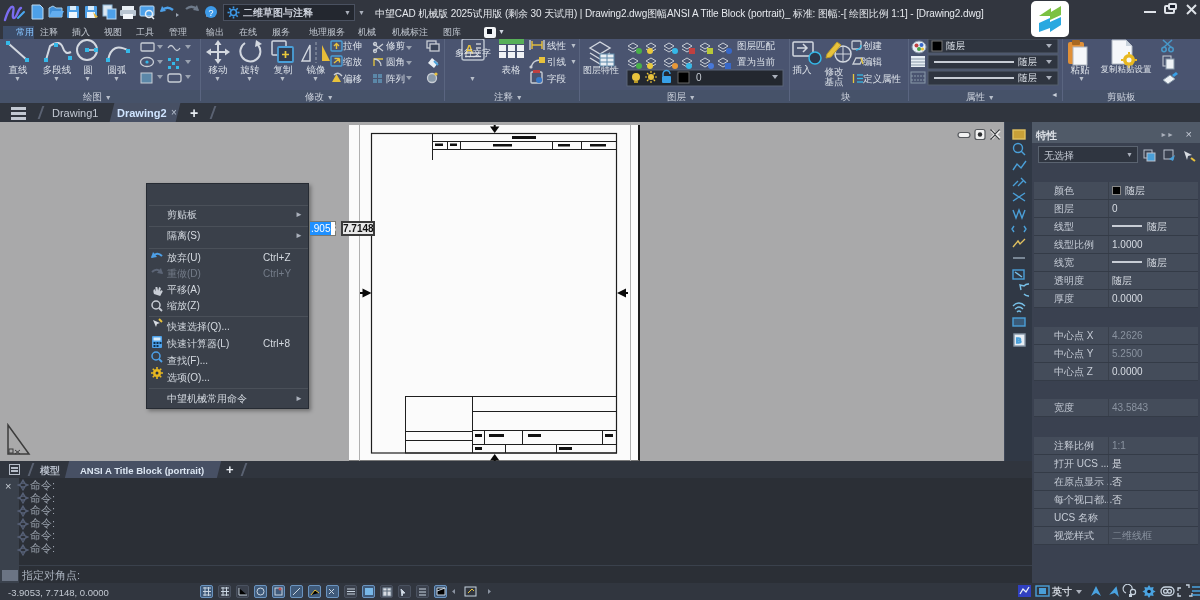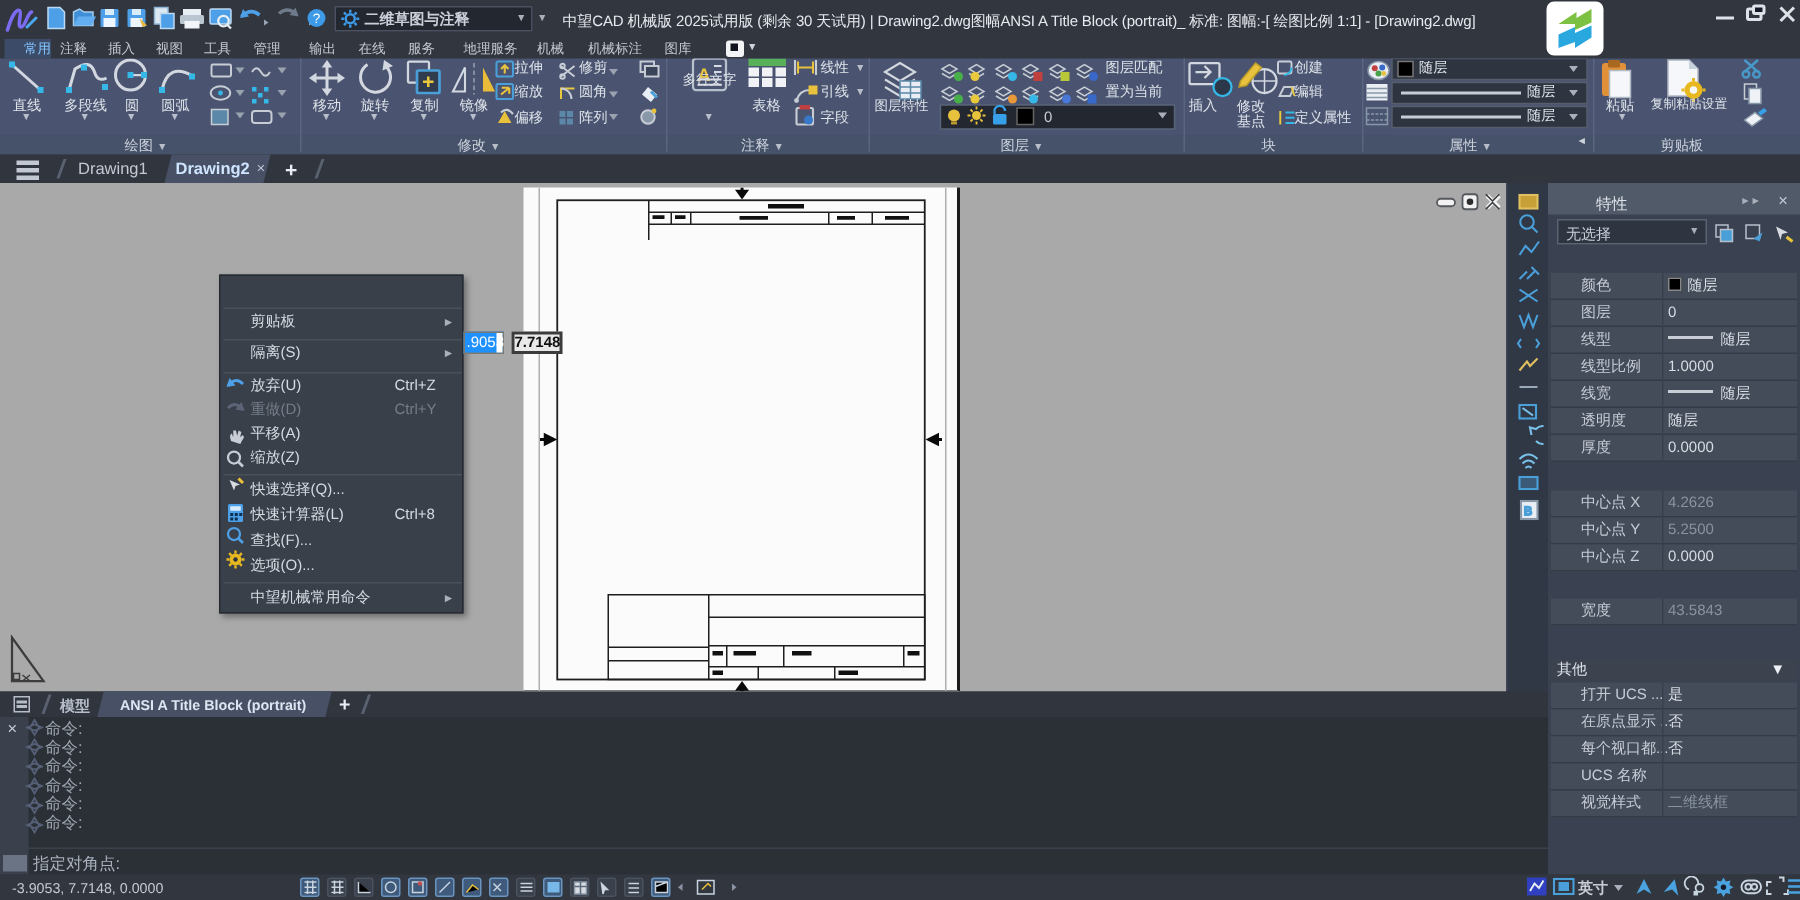--- a/index.html
+++ b/index.html
@@ -694,21 +694,21 @@
    <path d="M14 166 a6 6 0 1 0 0 -8 l-4 -1 l1 5" stroke="#78c0e8"></path>
    <path d="M3 178 q6 -6 12 0 m-10 3 q4 -4 8 0 m-6 3 q2 -2 4 0" stroke="#78c0e8"></path>
    <rect x="3" y="190" width="12" height="8" fill="#3a5a78"></rect>
    <rect x="4" y="206" width="11" height="12" fill="#e8eef4" stroke="#8898a8"></rect>
           <text x="6" y="215" font-size="8" fill="#203850" font-family="Liberation Sans">B</text>
   </g>
  </svg>
 </div>
 <div class="abs" id="props">
  <div class="abs" style="left:0;top:0;width:168px;height:21px;background:#505a68"></div>
- <div class="abs" style="left:32px;top:7px;font-size:10.5px;color:#dfe3e9;font-weight:normal">特性</div>
+ <div class="abs" style="left:4px;top:7px;font-size:10.5px;color:#dfe3e9;font-weight:bold">特性</div>
  <div class="abs" style="right:26px;top:9px;font-size:7px;color:#aab0bb">►►</div>
  <div class="abs" style="right:8px;top:6px;font-size:11px;color:#c6ccd7">×</div>
 
  <div class="abs" style="left:6px;top:24px;width:100px;height:17px;background:#2f3540;border:1px solid #5a6370">
    <div class="abs" style="left:5px;top:2px;font-size:10px;color:#c8cdd7">无选择</div>
    <div class="abs" style="right:4px;top:4px;font-size:7px;color:#aab0bb">▼</div>
  </div>
  <svg class="abs" style="left:110px;top:24px" width="56" height="17" viewBox="0 0 56 17">
   <rect x="2" y="4" width="8" height="8" fill="none" stroke="#b8c0cc"></rect>
         <rect x="5" y="7" width="8" height="8" fill="#4a9fd8" stroke="#b8c0cc"></rect>
@@ -757,20 +757,24 @@
       </div>
  <div class="prow" style="top:241px">
         <span class="pl">中心点 Z</span>
         <span class="pv">0.0000</span>
       </div>
  <div class="prow" style="top:277px">
         <span class="pl">宽度</span>
         <span class="pv gray">43.5843</span>
       </div>
  <div class="sec" style="top:302px">其他<span class="sarr">▼</span></div>
+ <div class="prow" style="top:315px">
+        <span class="pl">注释比例</span>
+        <span class="pv gray">1:1</span>
+      </div>
  <div class="prow" style="top:333px">
         <span class="pl">打开 UCS ...</span>
         <span class="pv">是</span>
       </div>
  <div class="prow" style="top:351px">
         <span class="pl">在原点显示 ...</span>
         <span class="pv">否</span>
       </div>
  <div class="prow" style="top:369px">
         <span class="pl">每个视口都...</span>

